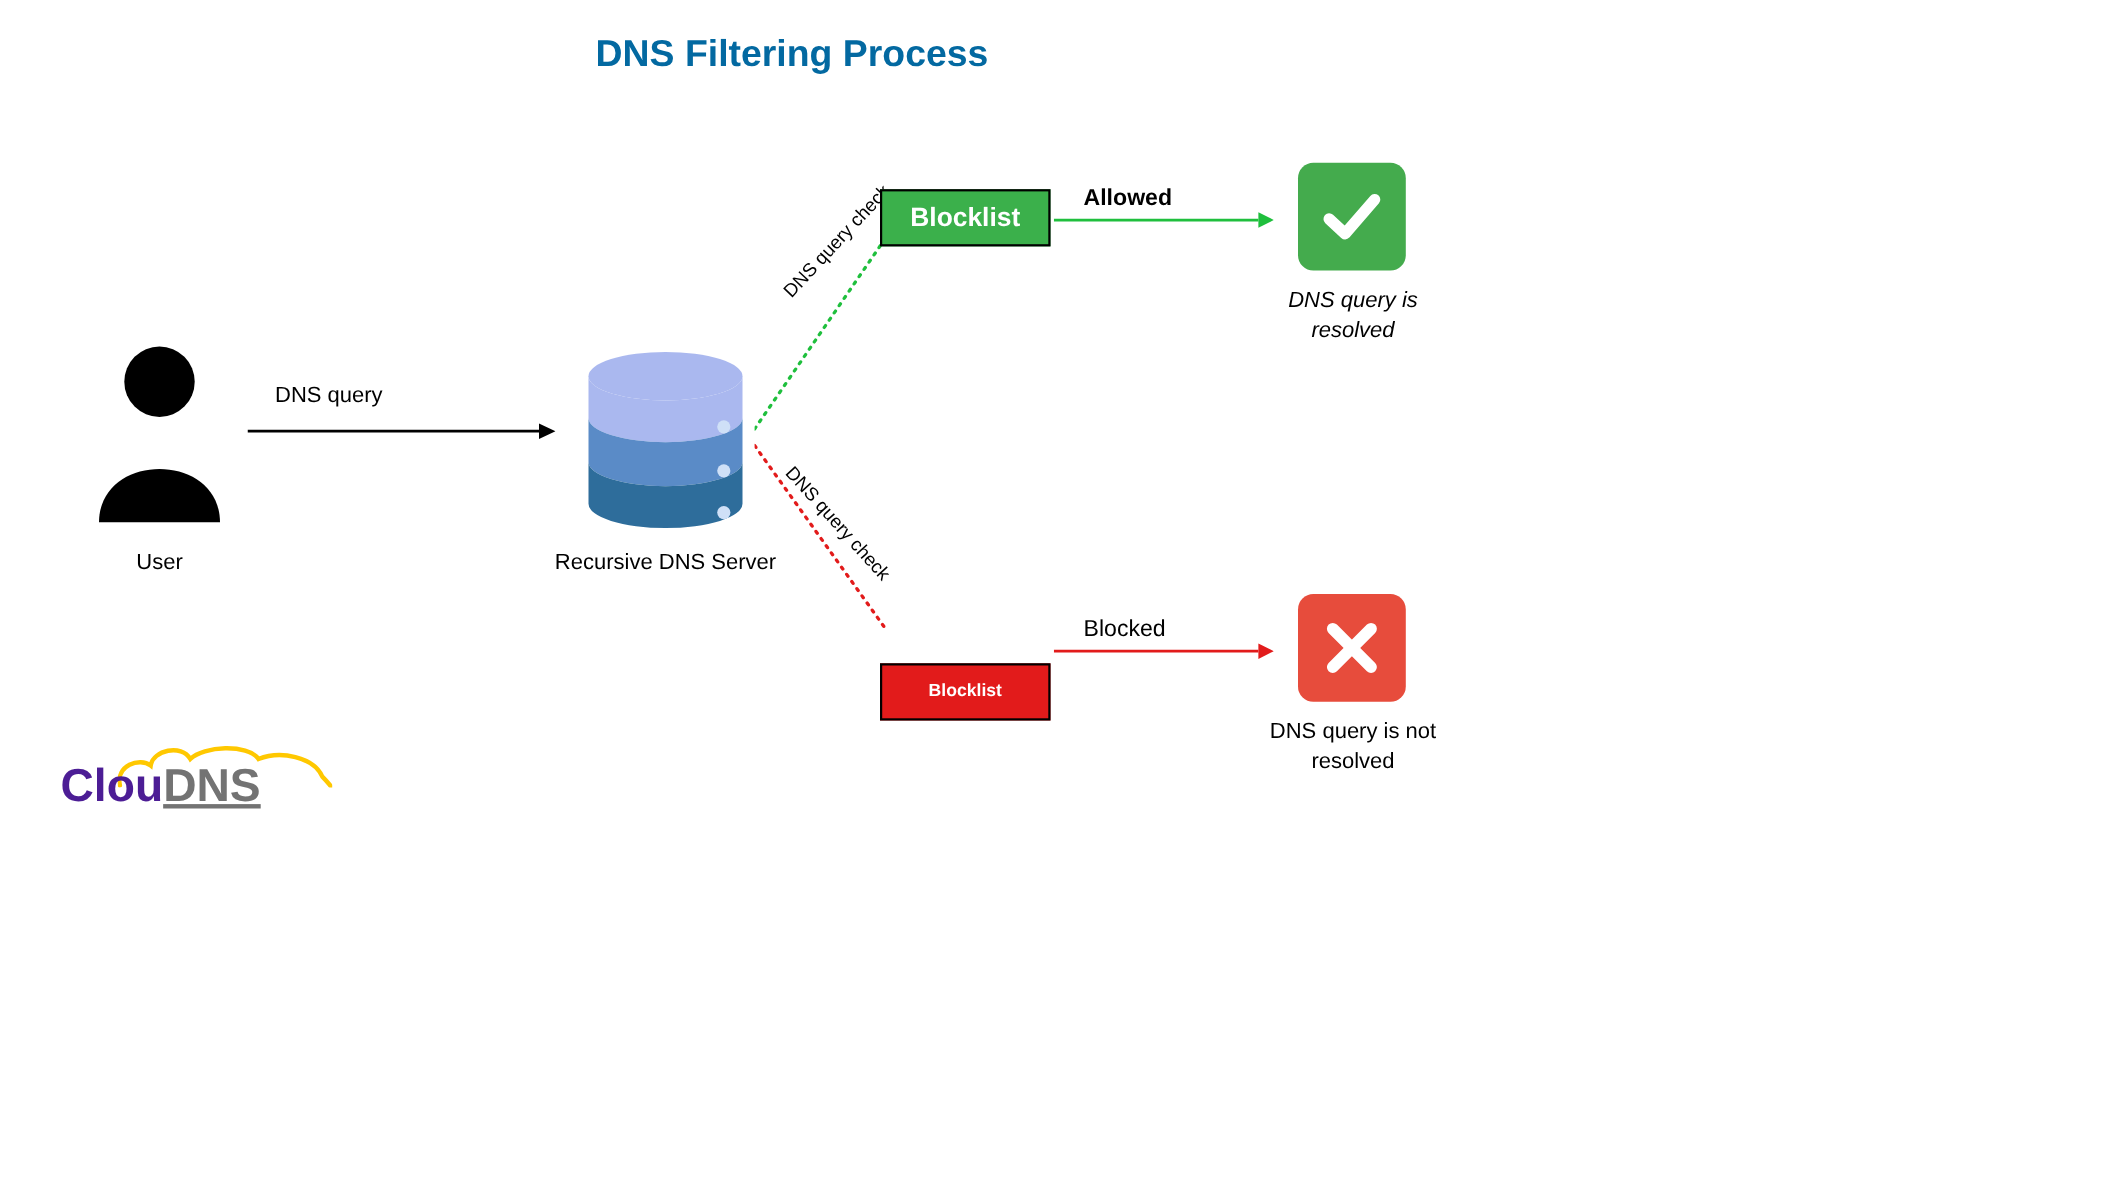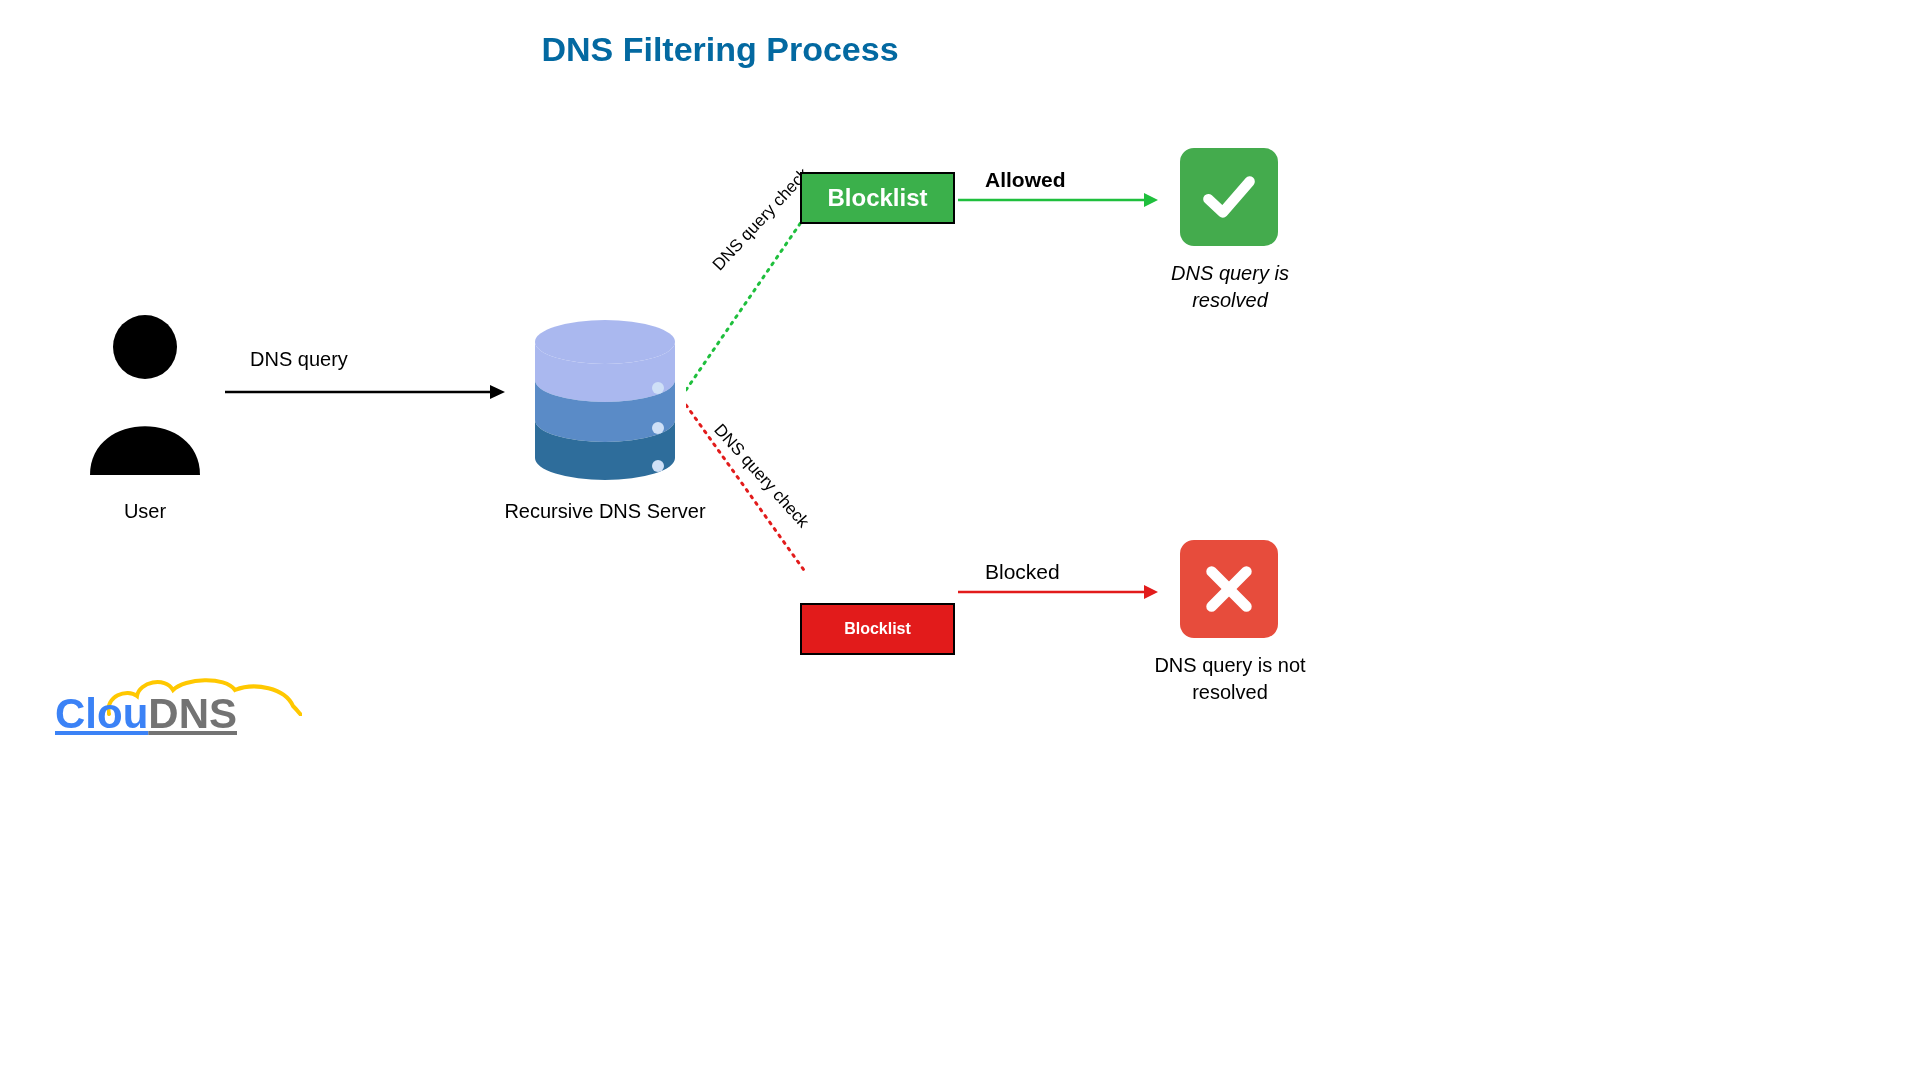--- a/index.html
+++ b/index.html
@@ -217,21 +217,21 @@
     align-items: flex-end;
   }
   .logo-cloud {
     position: absolute;
     top: -14px;
     left: 52px;
     width: 195px;
     height: 40px;
   }
   .logo-text { position: relative; z-index: 2; }
-  .logo-c1 { color: #3b82f6; text-decoration: underline; }
+  .logo-c1 { color: #4c1d95; }
   .logo-c2 { color: #737373; text-decoration: underline; }
 </style>
 </head>
 <body>
 
 <div class="title">DNS Filtering Process</div>
 
 <div class="user-icon">
   <svg viewBox="0 0 120 170" width="120" height="170">
     <circle cx="60" cy="42" r="32" fill="#000"></circle>

